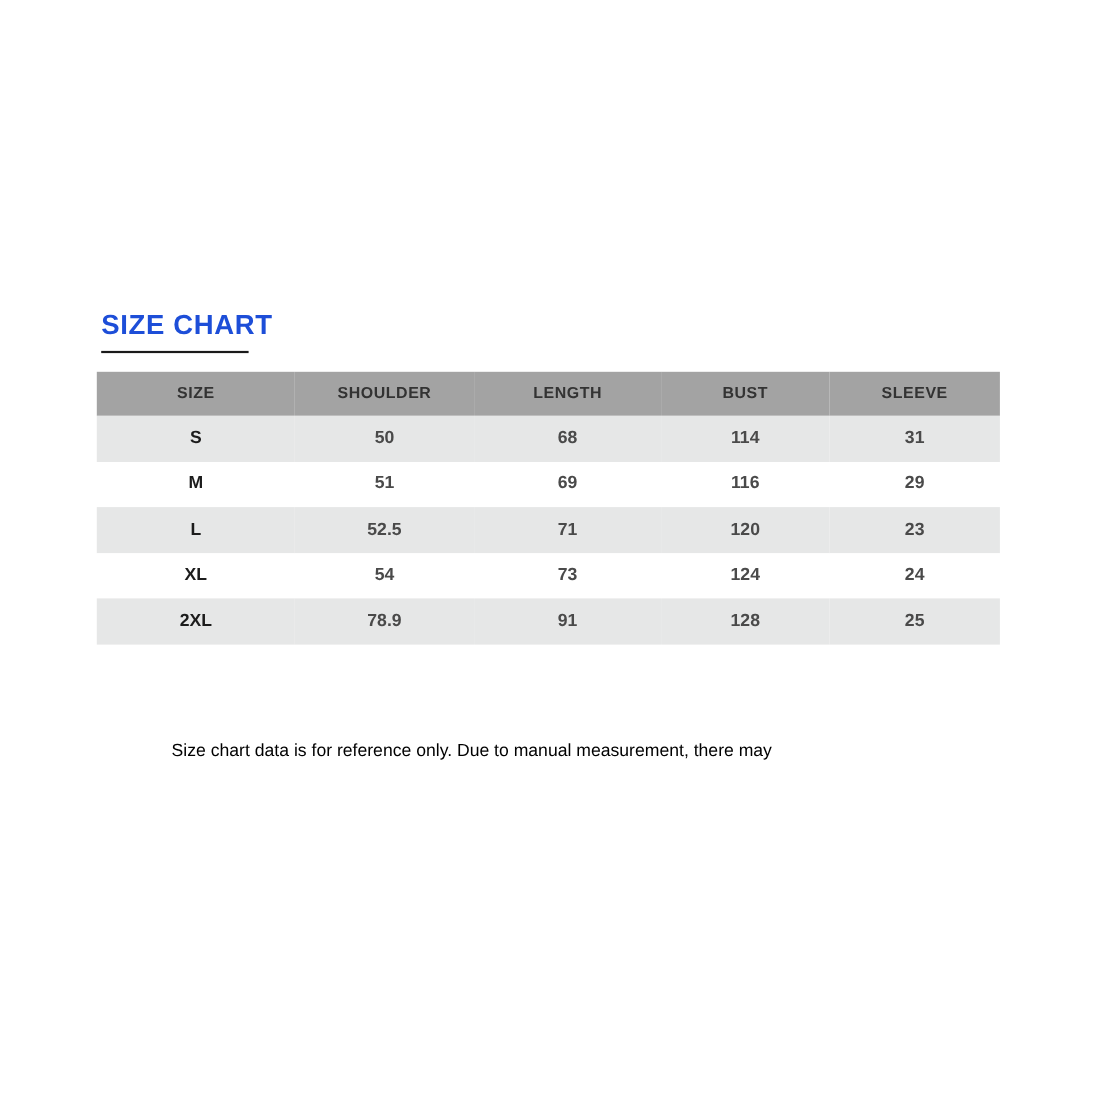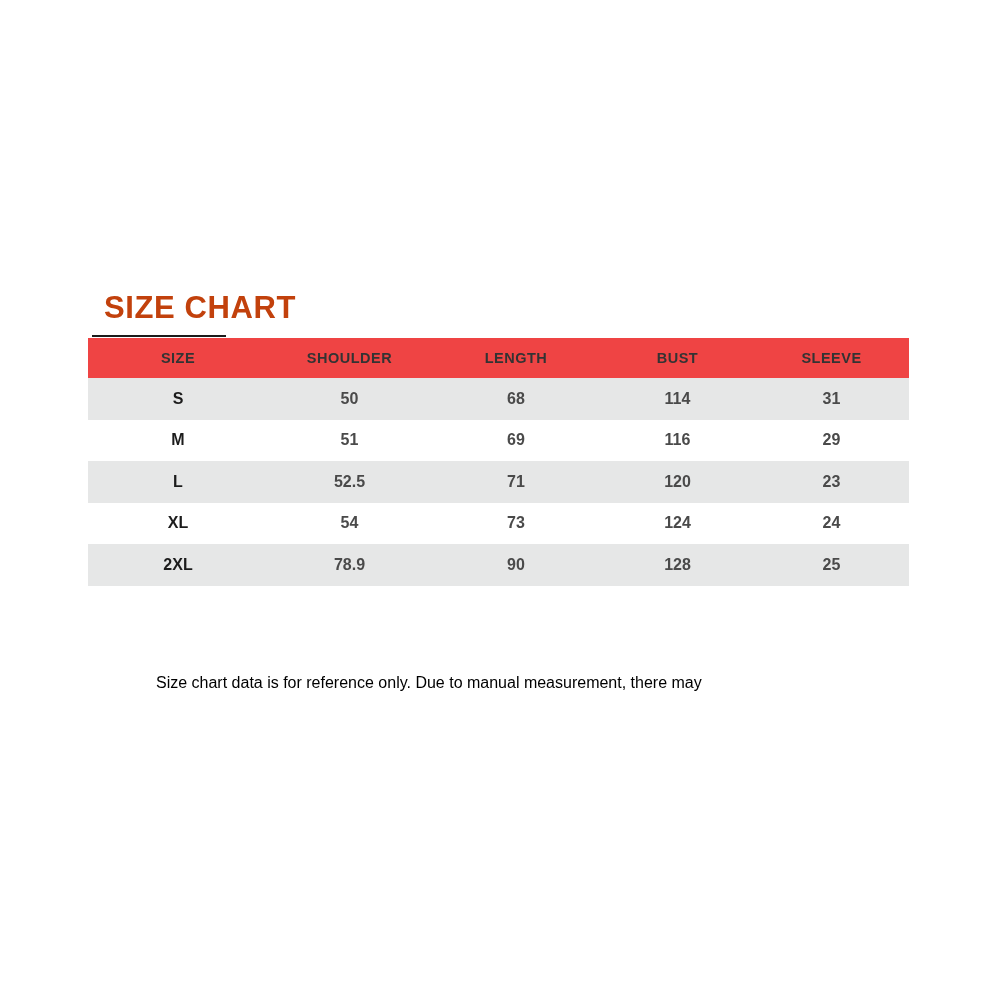--- a/index.html
+++ b/index.html
@@ -24,25 +24,25 @@
   }
 
   
   .title-block {
     position: absolute;
     left: 92px;
     top: 281px;
     width: 400px;
   }
   .chart-title {
-    margin: 12px;
-    font-size: 31px;
+    margin: 0;
+    font-size: 25px;
     font-weight: 700;
     letter-spacing: 0.6px;
-    color: #c2410c;
+    color: #1d4ed8;
     line-height: 30px;
     white-space: nowrap;
   }
   .title-rule {
     margin-top: 8px;
     width: 134px;
     height: 2px;
     background: #1a1a1a;
   }
 
@@ -63,21 +63,21 @@
 
   .size-table thead th {
     height: 40px;
     padding: 0;
     text-align: center;
     vertical-align: middle;
     font-size: 14.5px;
     font-weight: 700;
     letter-spacing: 0.5px;
     color: #333333;
-    background: #ef4444;
+    background: #a3a3a3;
   }
 
   .size-table tbody td {
     height: 41.5px;
     padding: 0;
     text-align: center;
     vertical-align: middle;
     font-size: 16px;
     font-weight: 700;
     color: #4a4a4a;
@@ -170,21 +170,21 @@
         <td class="size-cell">XL</td>
         <td>54</td>
         <td>73</td>
         <td>124</td>
         <td>24</td>
       </tr>
 
       <tr class="striped">
         <td class="size-cell">2XL</td>
         <td>78.9</td>
-        <td>90</td>
+        <td>91</td>
         <td>128</td>
         <td>25</td>
       </tr>
 
 
     </tbody>
   </table>
 
   <div class="footnote">
     <span class="fn-line">Size chart data is for reference only. Due to manual measurement, there may</span>

